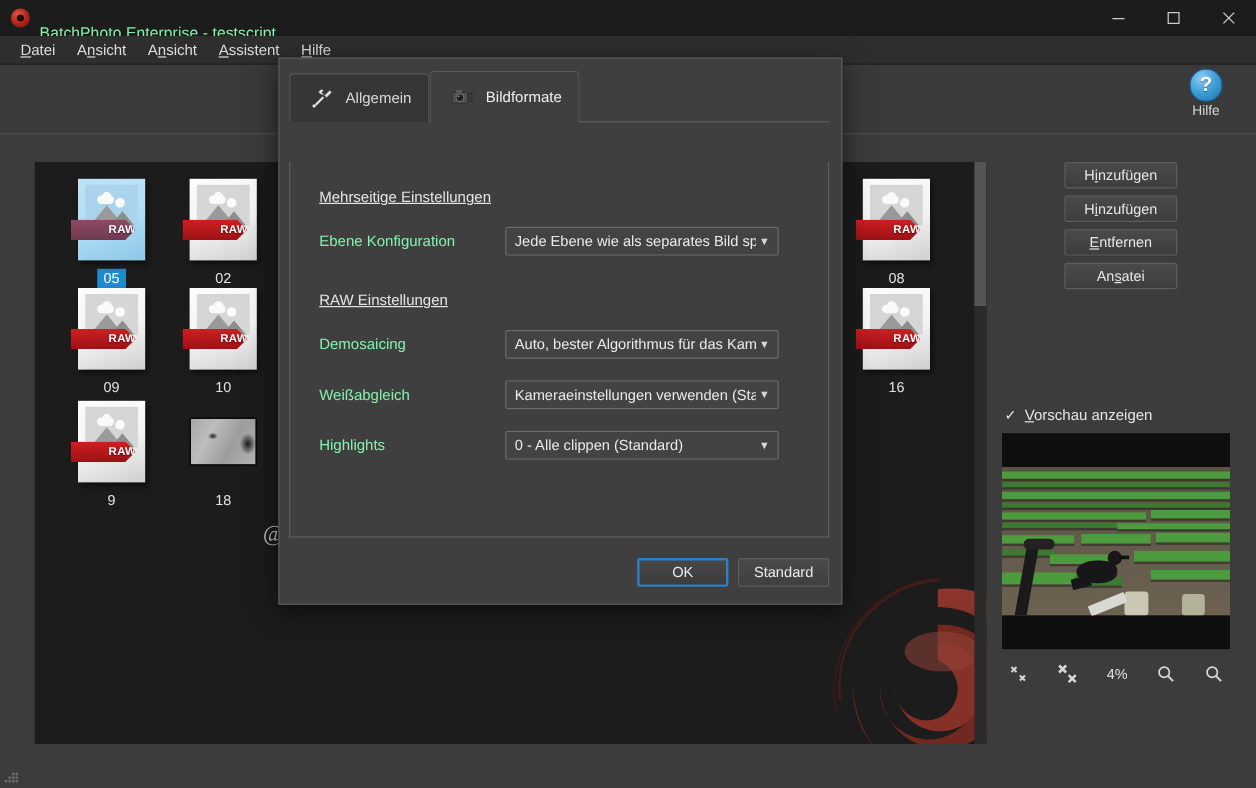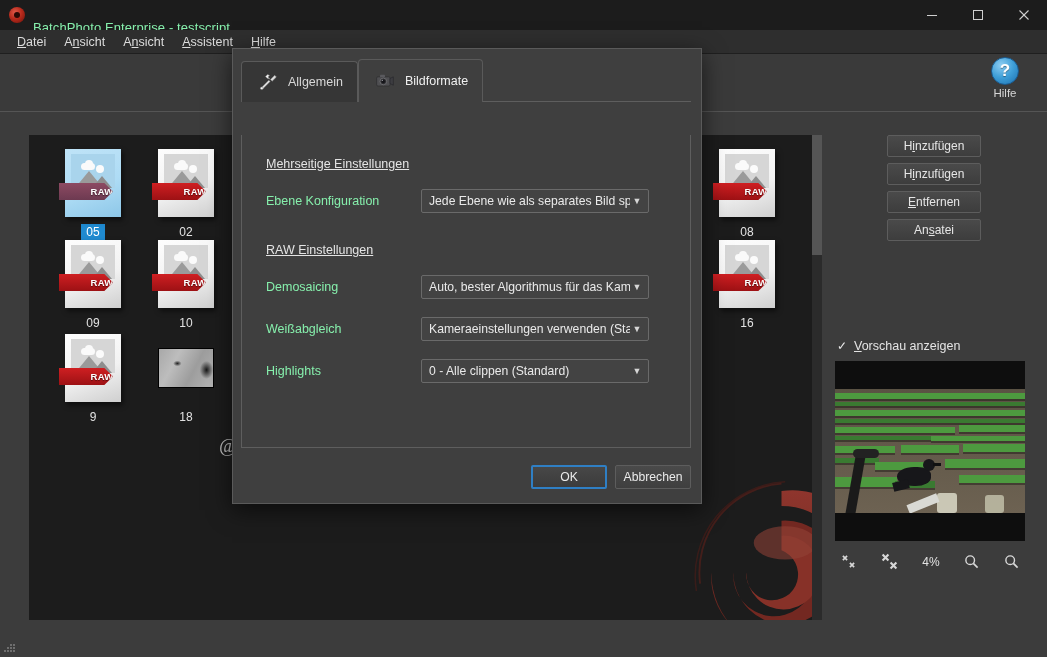--- a/index.html
+++ b/index.html
@@ -652,21 +652,21 @@
         <div class="flabel">Highlights</div>
         <div class="combo">
           <div class="cval">0 - Alle clippen (Standard)</div>
           <div class="carrow">▼</div>
         </div>
       </div>
     </div>
 
     <div class="dlg-buttons">
       <button class="dbtn focus">OK</button>
-      <button class="dbtn">Abbrechen</button>
+      <button class="dbtn">Standard</button>
     </div>
   </div>
 
   <div class="statusbar">
     <div class="grip">
       <i style="left:8px;top:2px;"></i>
         <i style="left:11px;top:2px;"></i>
       <i style="left:5px;top:5px;"></i>
         <i style="left:8px;top:5px;"></i>
         <i style="left:11px;top:5px;"></i>

